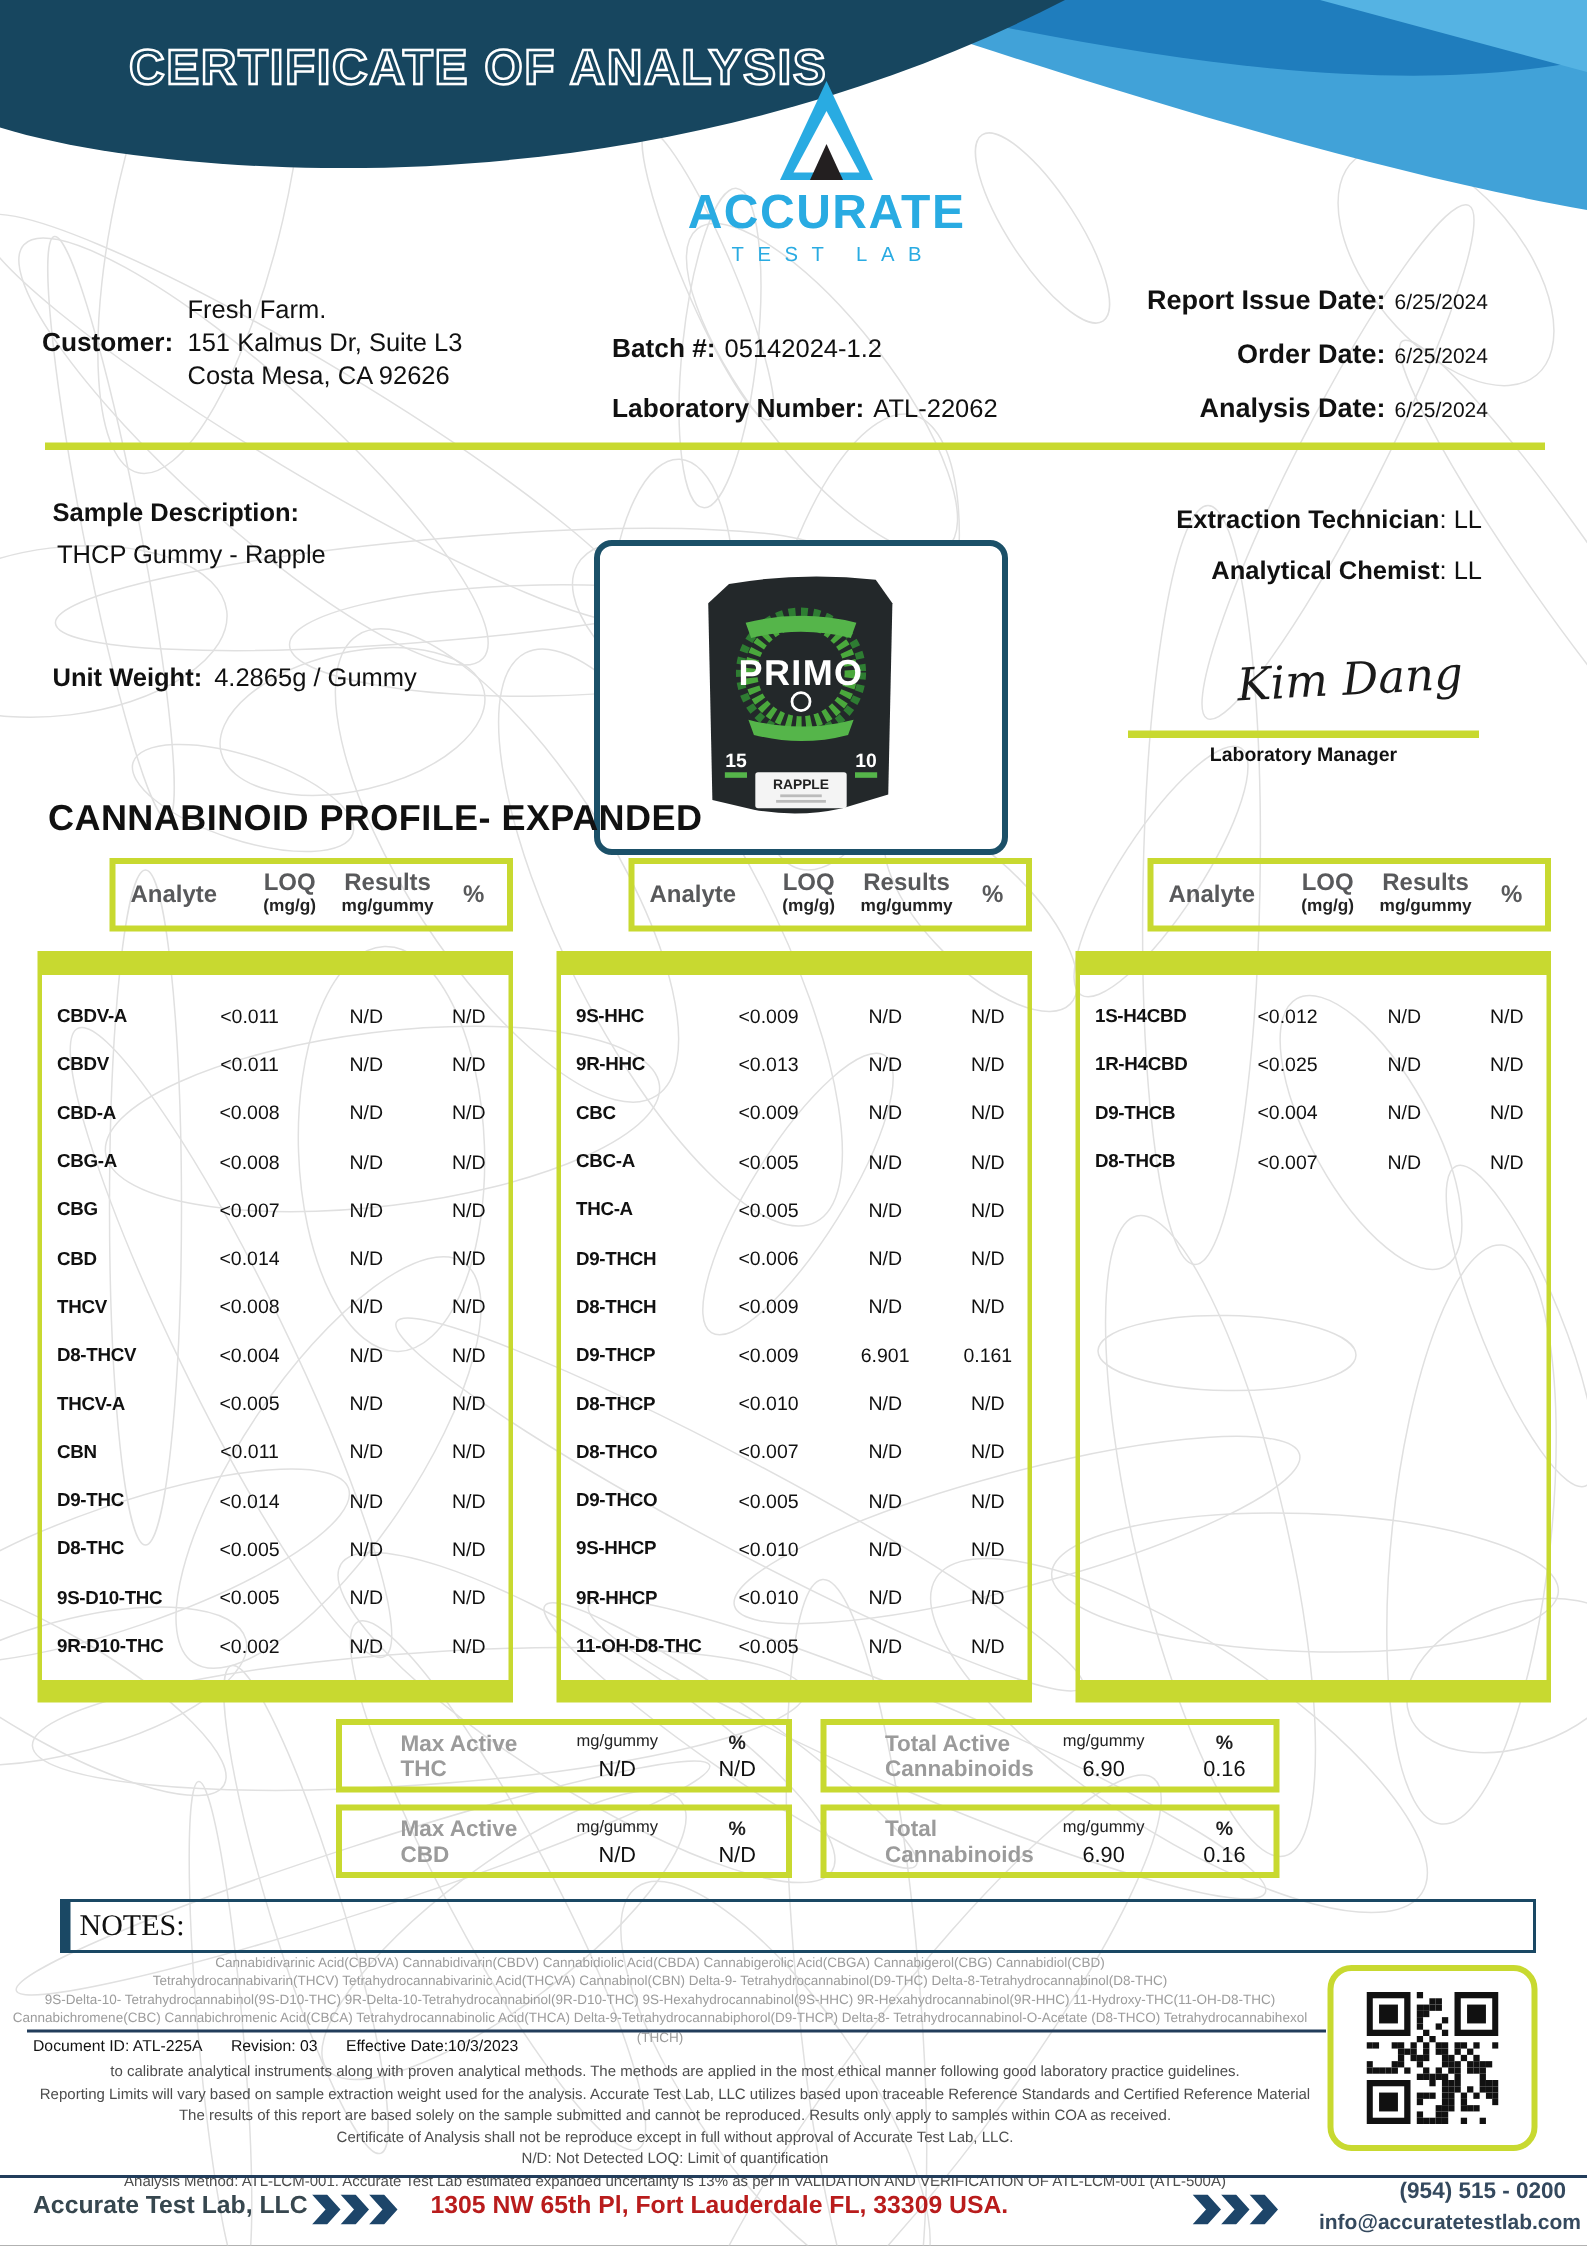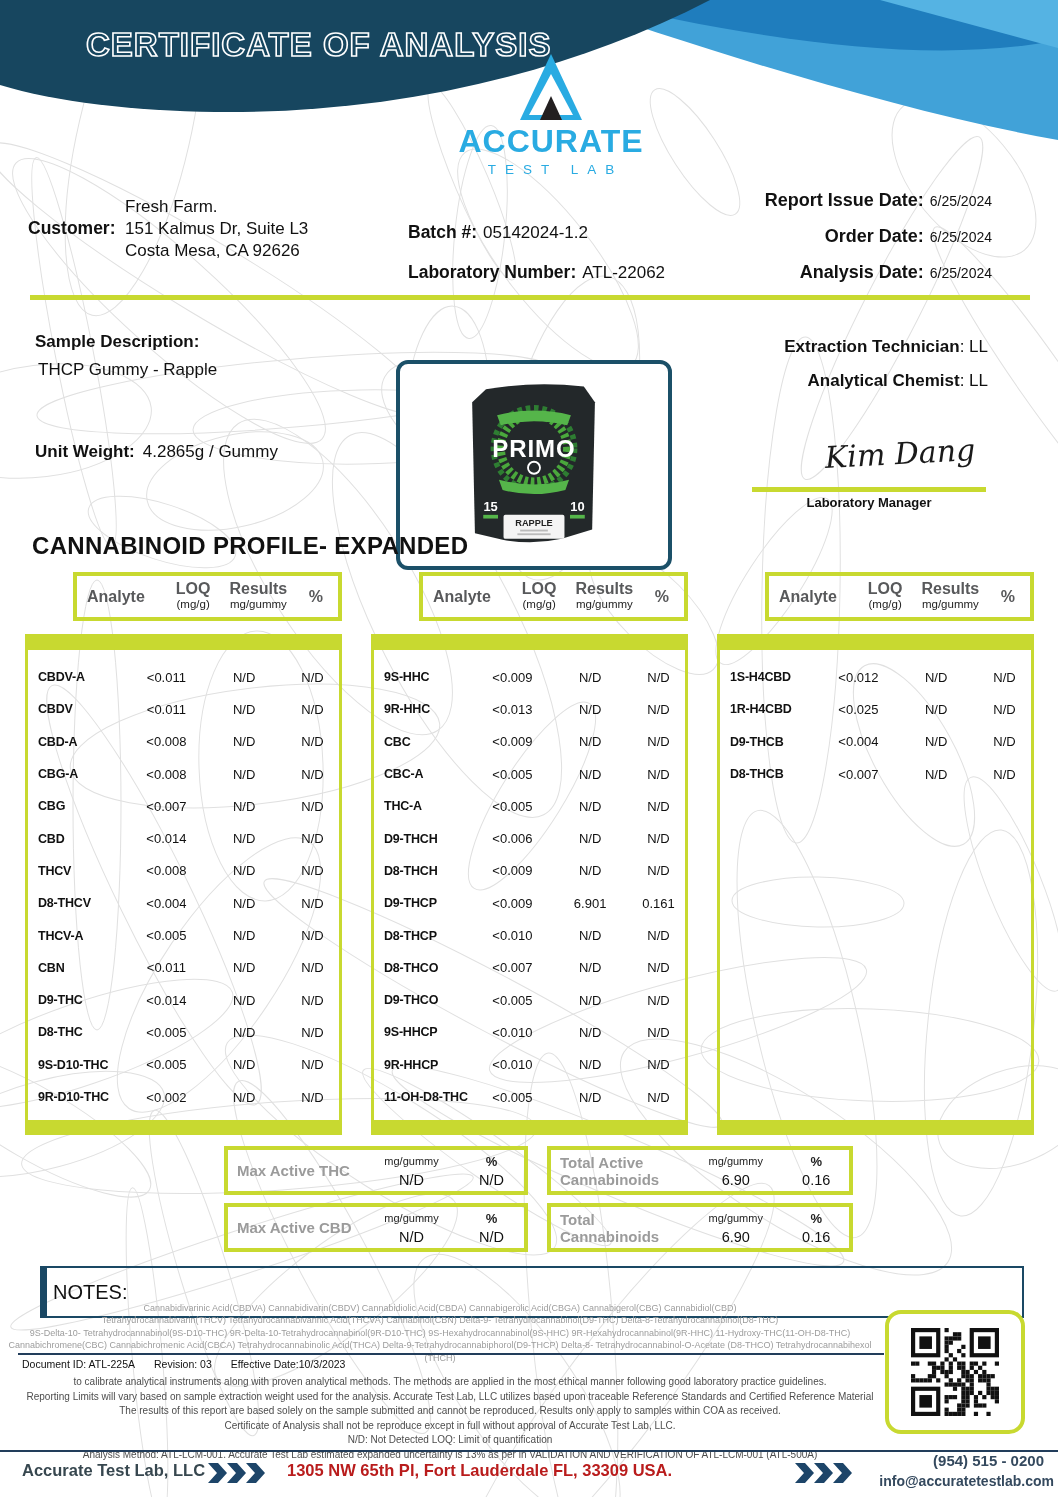--- a/index.html
+++ b/index.html
@@ -44,39 +44,39 @@
   .profile-heading{position:absolute;left:32px;top:532px;font-size:24px;font-weight:700;letter-spacing:0.3px;}
 
   
   .tables-row{position:absolute;left:25px;top:572px;display:flex;gap:29px;}
   .ctable{width:317px;}
   .thead{box-sizing:border-box;height:49px;border:4px solid #c8d930;display:grid;
          grid-template-columns:33% 23% 27% 17%;align-items:center;margin-left:48px;}
   .thead .h{color:#58595b;font-weight:700;font-size:16px;}
   .h-analyte{padding-left:10px;}
   .hcol{display:flex;flex-direction:column;align-items:center;line-height:15px;}
-  .hcol .u{color:#232323;font-weight:400;font-size:11.5px;margin-top:1px;}
+  .hcol .u{color:#232323;font-weight:700;font-size:11.5px;margin-top:1px;}
   .h-pct{text-align:center;}
   .tbody{box-sizing:border-box;margin-top:13px;height:501px;border:3px solid #c8d930;border-top:16px solid #c8d930;
          border-bottom:15px solid #c8d930;padding-top:11px;overflow:hidden;}
   .trow{height:32.3px;display:grid;grid-template-columns:33% 23% 27% 17%;align-items:center;}
   .c-analyte{font-weight:700;font-size:12.5px;padding-left:10px;letter-spacing:-0.2px;}
   .c-loq,.c-res,.c-pct{font-size:13px;text-align:center;}
 
   
   .sumbox{position:absolute;box-sizing:border-box;border:4px solid #c8d930;display:grid;
           grid-template-columns:46% 32% 22%;grid-template-rows:1fr 1fr;padding:2px 0;}
-  .sumbox .lbl{grid-column:1;grid-row:1/3;align-self:center;padding-left:9px;color:#9b9b9b;font-weight:700;font-size:15px;line-height:17px;}
+  .sumbox .lbl{grid-column:1;grid-row:1/3;align-self:center;padding-left:9px;color:#9b9b9b;font-weight:700;font-size:15px;line-height:17px;margin-left:30px;}
   .sumbox .hdr{align-self:center;text-align:center;font-size:11px;color:#222;}
   .sumbox .hdr.p{font-size:13px;font-weight:700;}
   .sumbox .val{align-self:center;text-align:center;font-size:14.5px;color:#111;}
 
   
-  .notes-box{position:absolute;left:40px;top:1266px;width:984px;height:52px;box-sizing:border-box;
-             border:2.5px solid #1a4864;border-left:7px solid #1a4864;display:flex;align-items:center;}
+  .notes-box{position:absolute;left:40px;top:1266px;width:984px;height:36px;box-sizing:border-box;
+             border:2.5px solid #1a4864;border-left:7px solid #1a4864;display:flex;align-items:center;font-family:Liberation Serif, serif;}
   .notes-box span{font-size:20px;padding-left:6px;}
   .abbrev{position:absolute;left:0;top:1302px;width:880px;text-align:center;color:#9c9c9c;font-size:9px;line-height:12.4px;}
   .navyrule{position:absolute;left:18px;top:1353px;width:866px;height:2px;background:#223d5b;}
   .docline{position:absolute;left:22px;top:1358px;font-size:10.5px;color:#111;}
   .docline span{margin-right:16px;}
   .disclaimer{position:absolute;left:10px;top:1375px;width:880px;text-align:center;color:#4d4d4d;font-size:10px;line-height:14.6px;}
   .qr-box{position:absolute;left:885px;top:1310px;width:140px;height:124px;box-sizing:border-box;border:4px solid #c8d930;
           border-radius:16px;display:flex;align-items:center;justify-content:center;background:#fff;}
 
   

